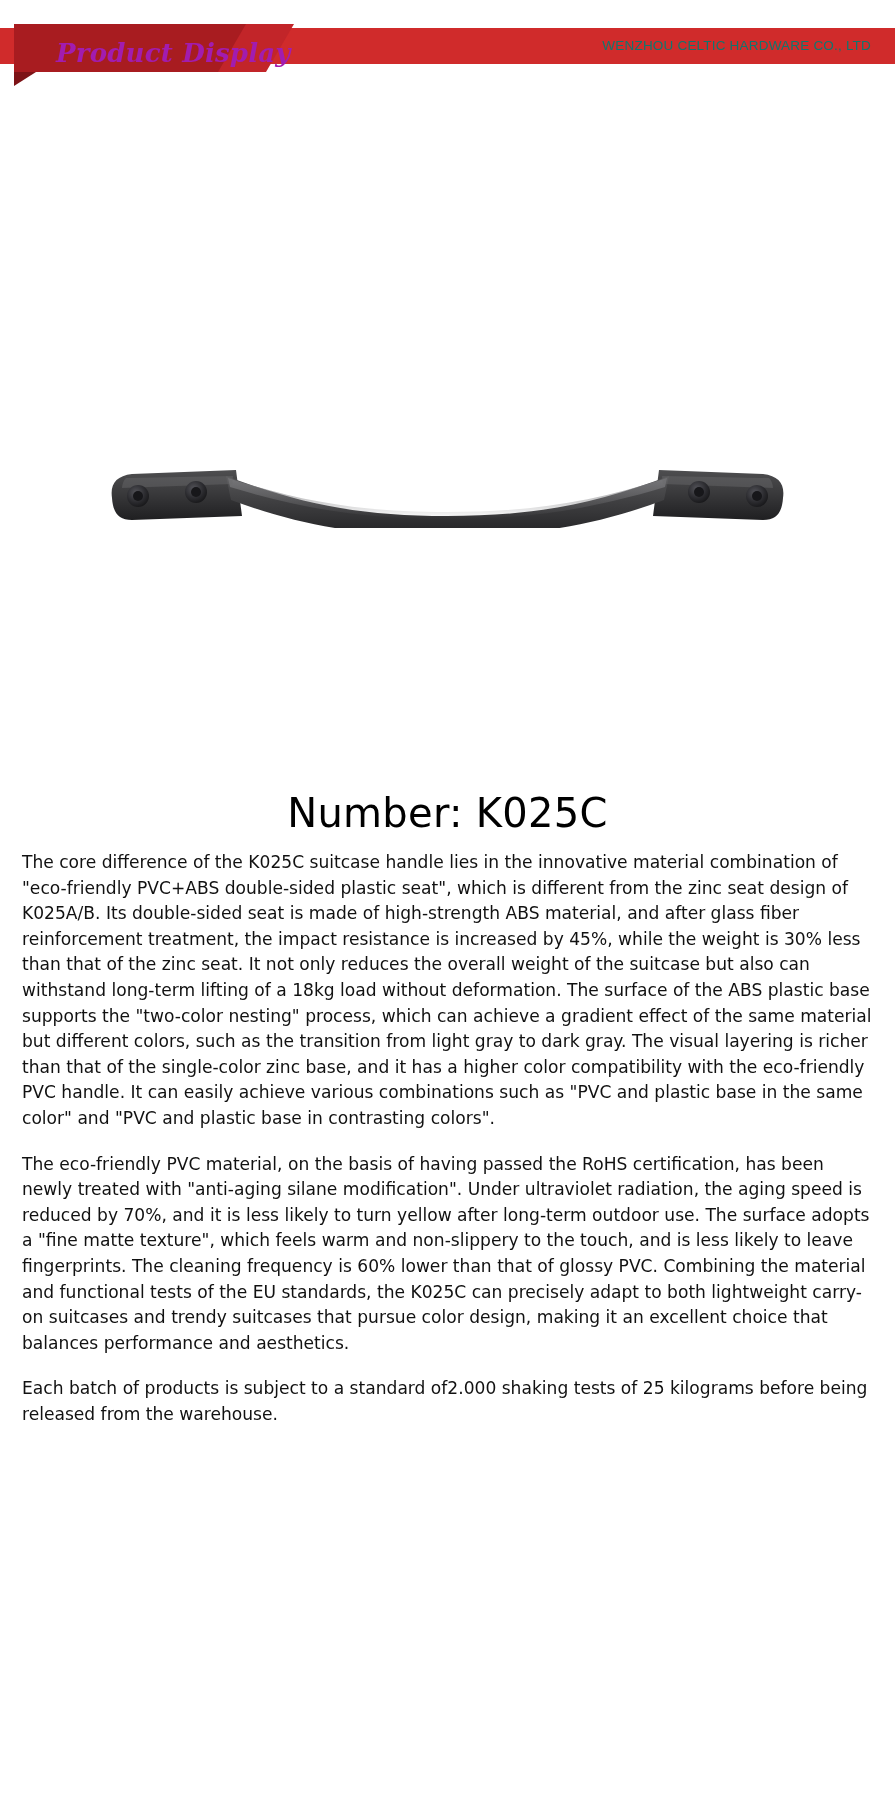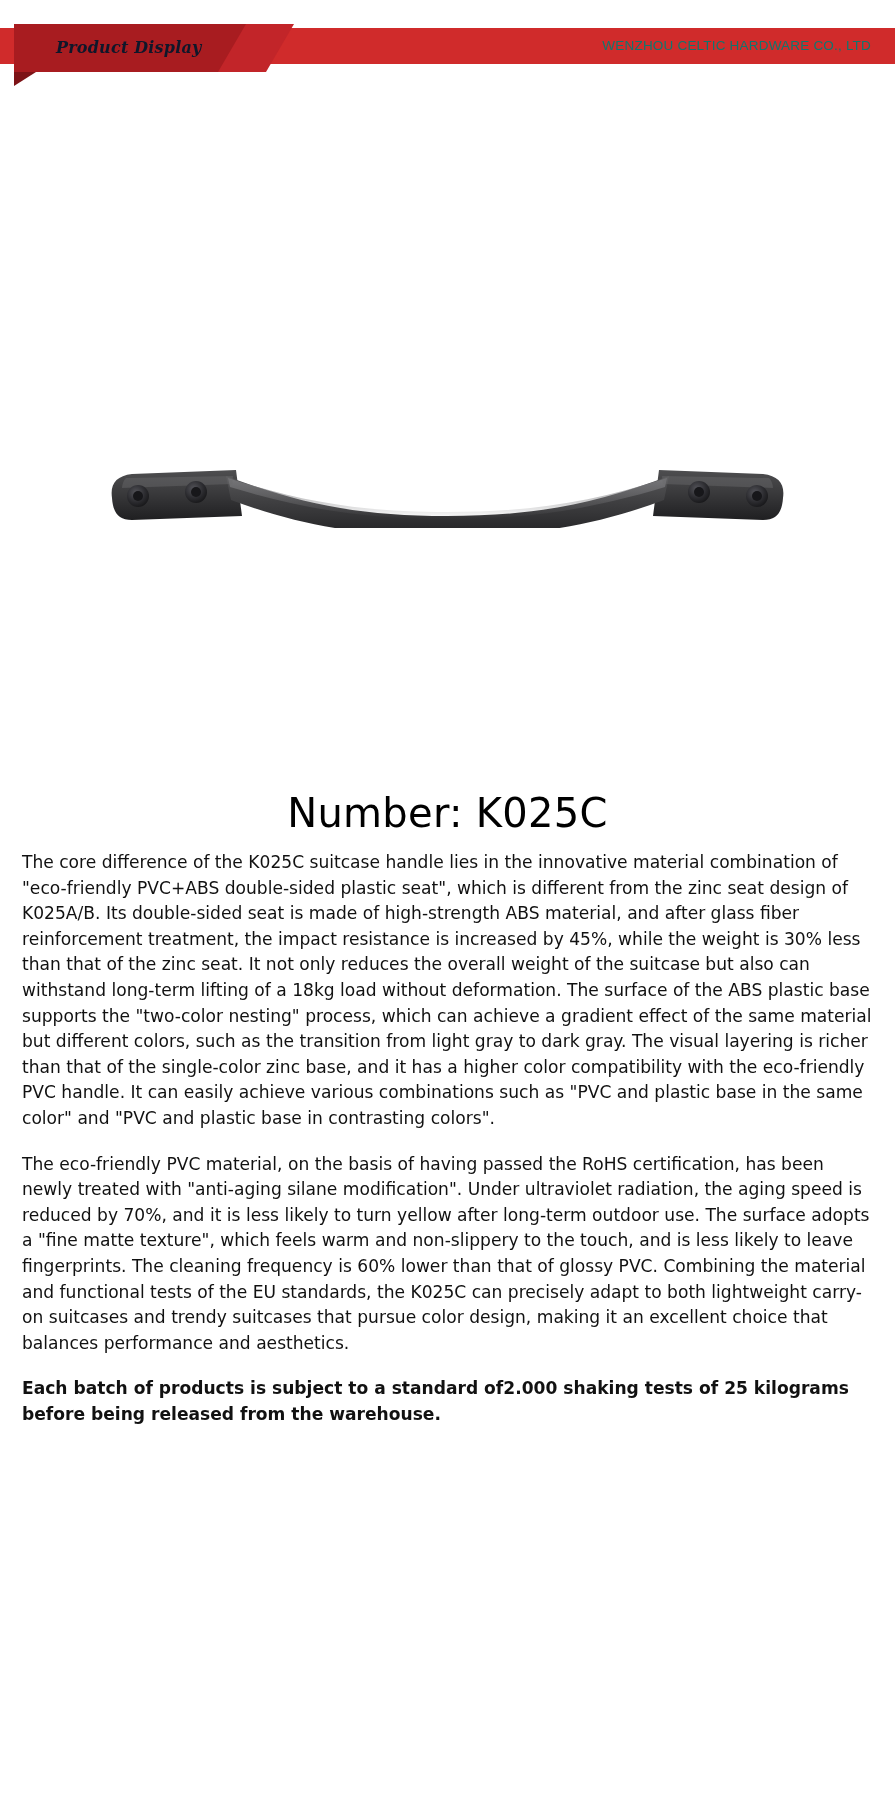--- a/index.html
+++ b/index.html
@@ -64,22 +64,22 @@
     clip-path: polygon(28px 0, 80px 0, 52px 48px, 0 48px);
     z-index: 2;
   }
   .header-title {
     position: absolute;
     left: 56px;
     top: 38px;
     font-family: "DejaVu Serif", serif;
     font-style: italic;
     font-weight: bold;
-    font-size: 16px;
-    color: #0f172a;
+    font-size: 26px;
+    color: #a21caf;
     z-index: 4;
     letter-spacing: 0.2px;
   }
   .header-company {
     position: absolute;
     right: 24px;
     top: 38px;
     font-family: Liberation Sans, sans-serif;
     font-size: 13.5px;
     color: #0f766e;
@@ -115,21 +115,21 @@
     letter-spacing: 0.3px;
   }
   .para {
     font-family: "DejaVu Sans", sans-serif;
     font-size: 17.1px;
     line-height: 25.6px;
     color: #111111;
     margin: 0 0 20px 0;
     text-align: left;
   }
-  .para:last-child { margin-bottom: 0; font-weight: bold; }
+  .para:last-child { margin-bottom: 0; }
 </style>
 </head>
 <body>
 
 <div class="header">
   <div class="header-bar"></div>
   <div class="header-wedge"></div>
   <div class="header-ribbon"></div>
   <div class="header-ribbon-tail"></div>
   <div class="header-title">Product Display</div>

